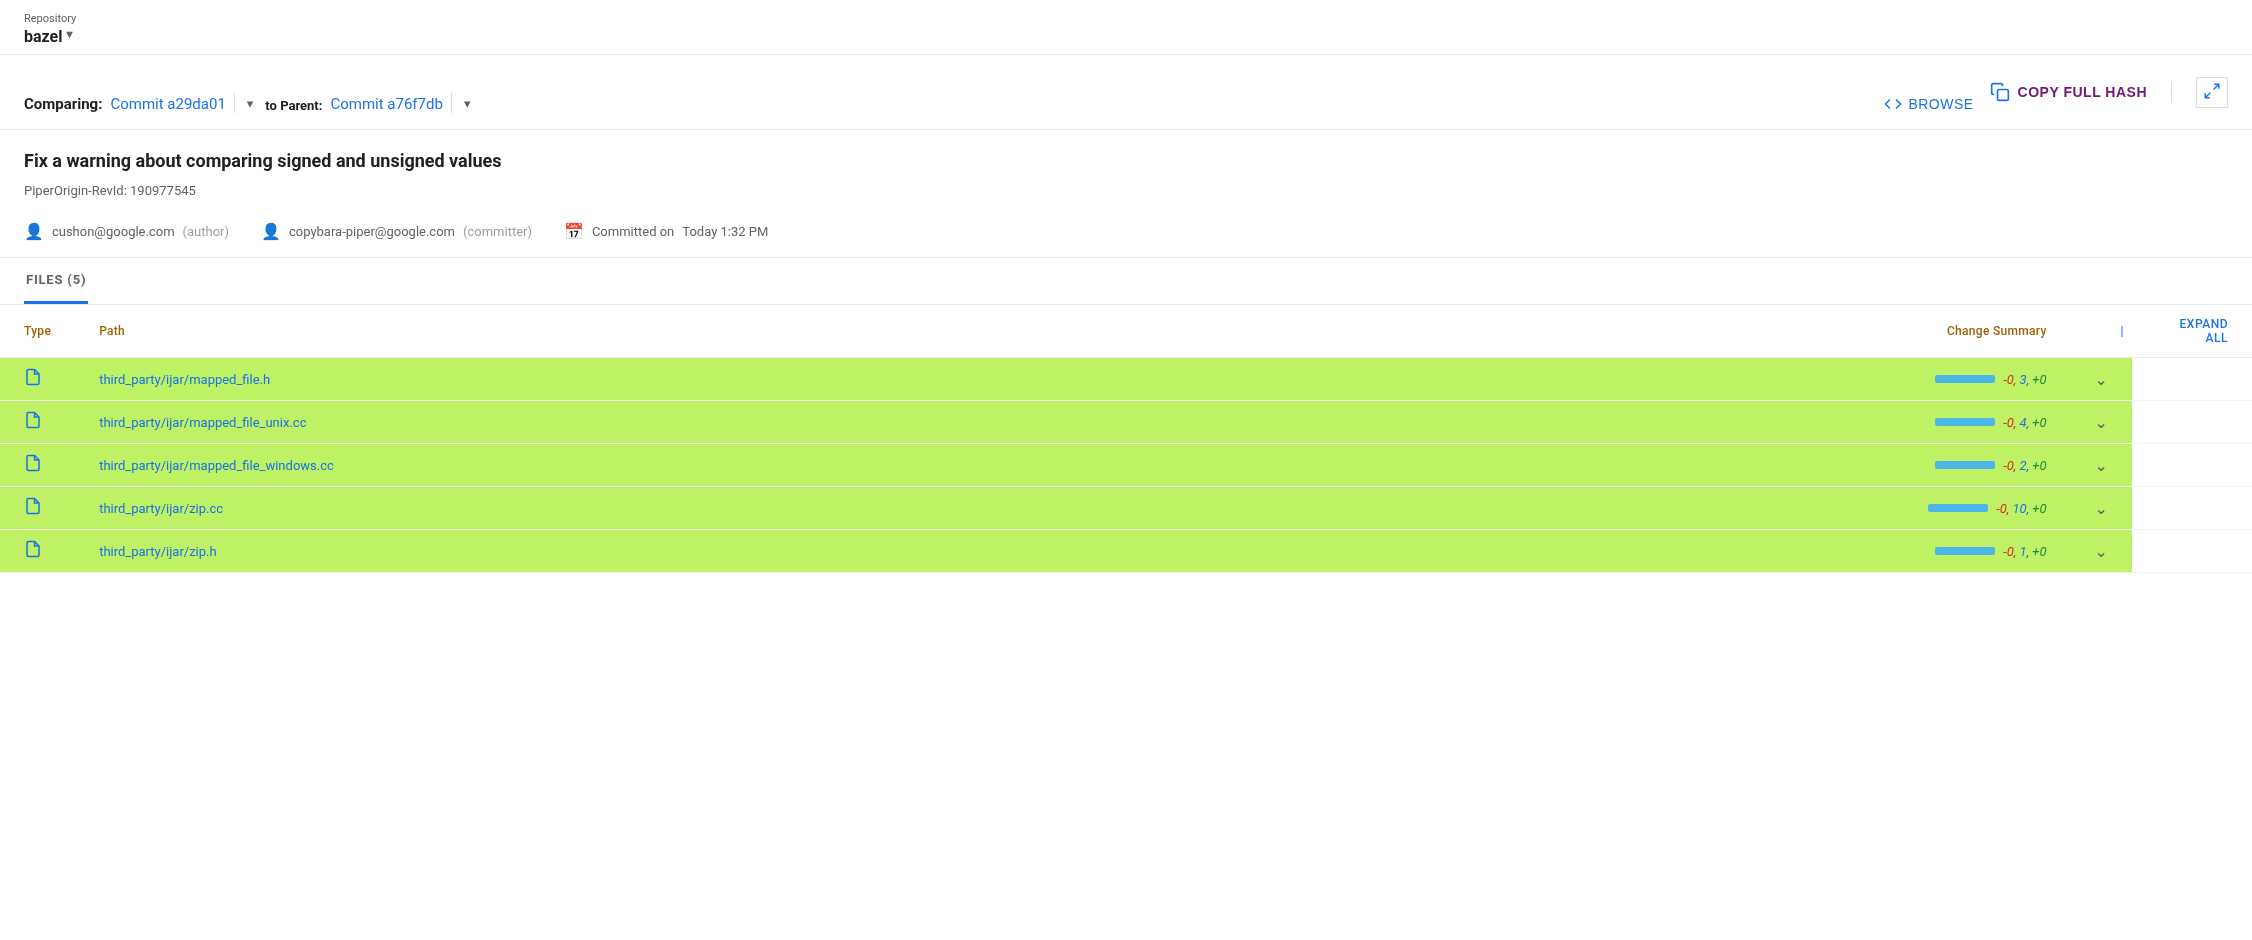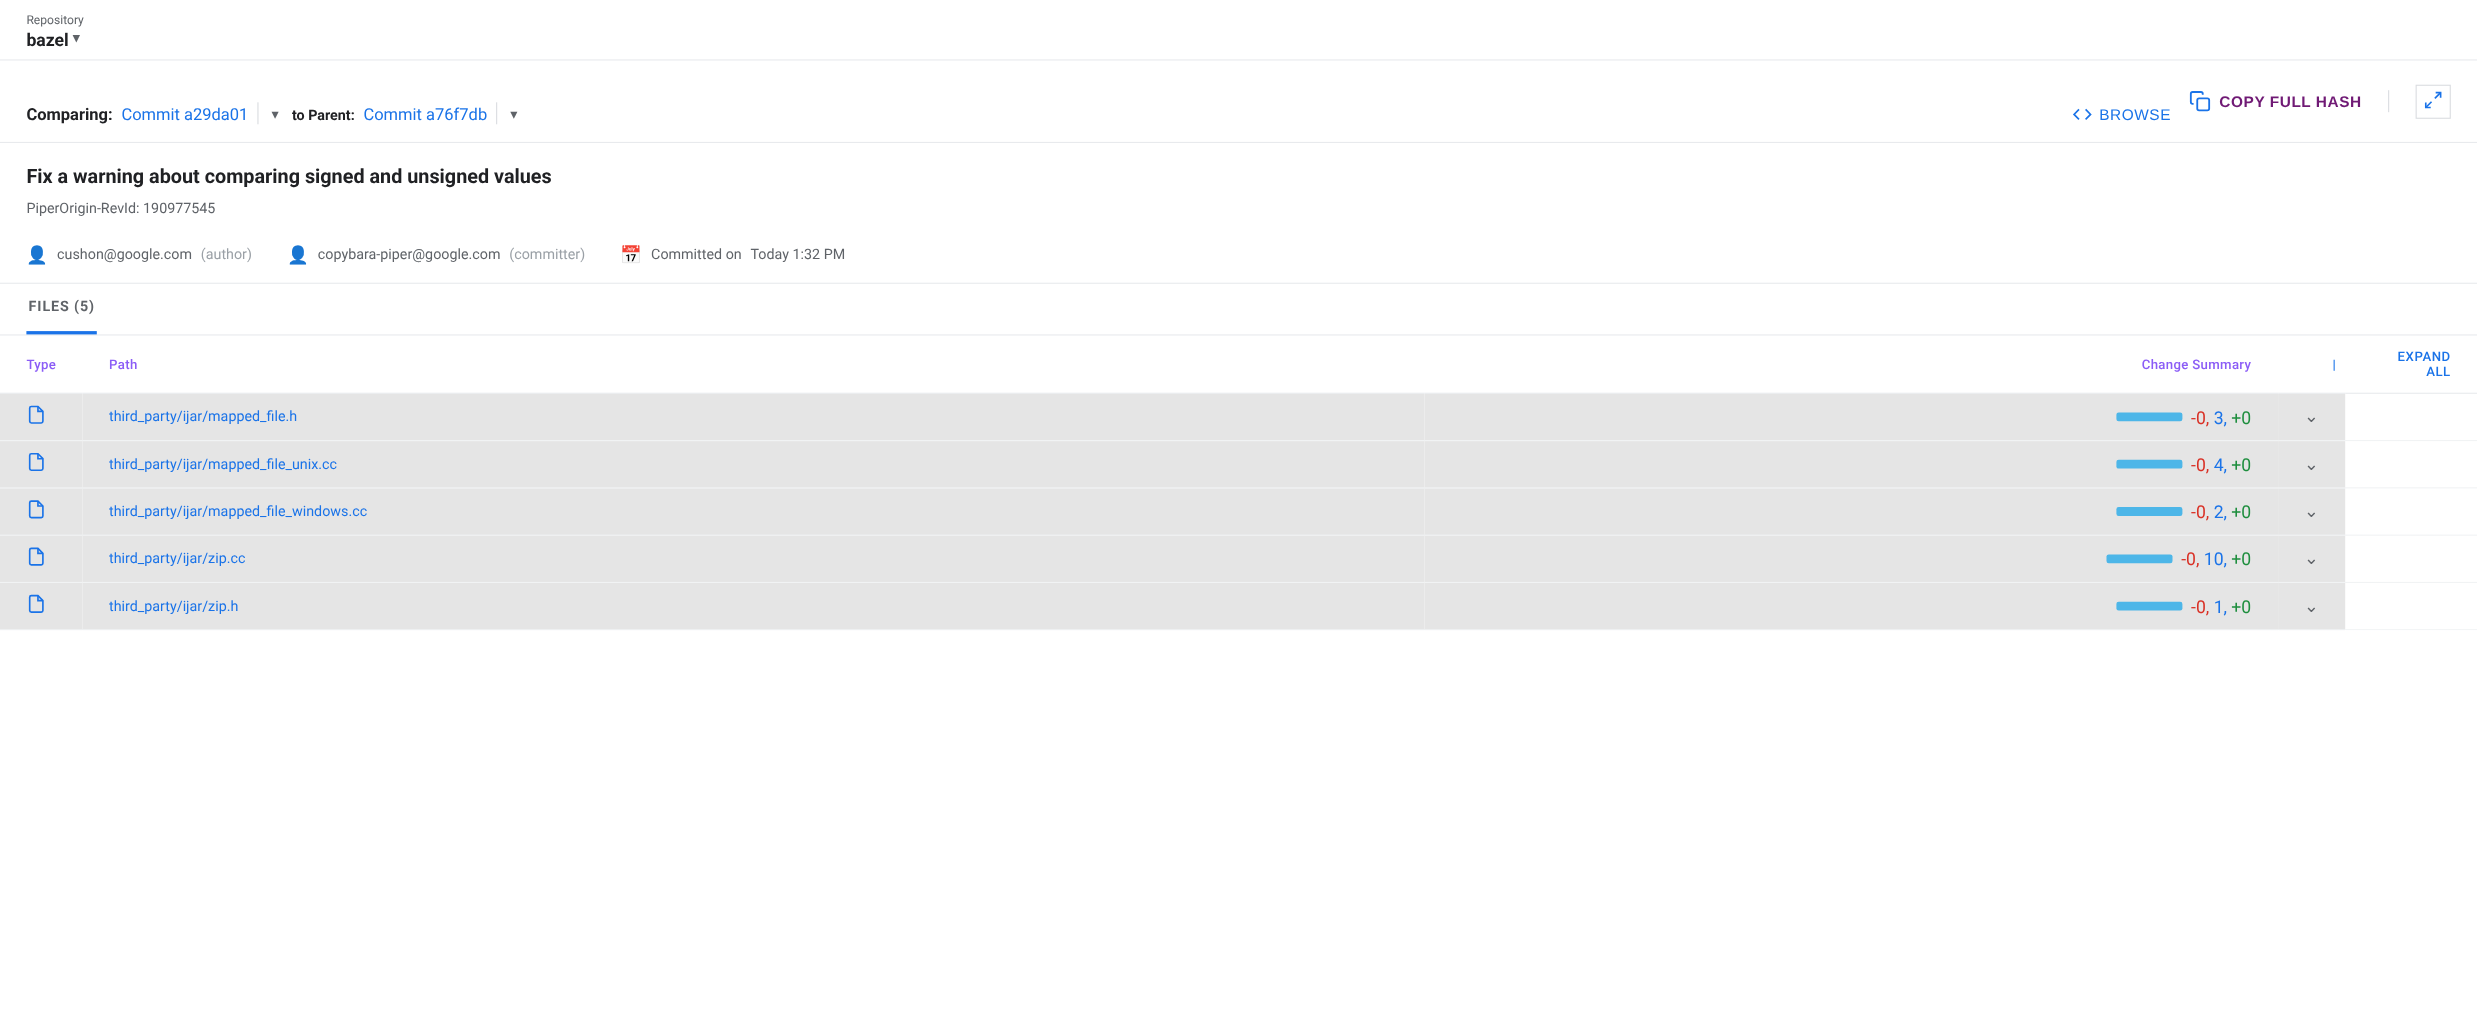--- a/index.html
+++ b/index.html
@@ -164,38 +164,38 @@
       border-collapse: collapse;
     }
     .files-table thead tr {
       border-bottom: 1px solid #e8eaed;
     }
     .files-table th {
       padding: 12px 24px;
       text-align: left;
       font-size: 12px;
       font-weight: 500;
-      color: #8b5cf6;
+      color: #a16207;
       letter-spacing: 0.3px;
     }
     .files-table th.change-summary {
       text-align: right;
     }
     .files-table th.expand-all {
       text-align: right;
       color: #1a73e8;
       font-size: 12px;
       font-weight: 500;
       letter-spacing: 0.5px;
       text-transform: uppercase;
       cursor: pointer;
     }
     .files-table tbody tr {
       border-bottom: 1px solid #f1f3f4;
-      background: #e5e5e5;
+      background: #bef264;
     }
     .files-table td {
       padding: 10px 24px;
       font-size: 13px;
     }
     .file-icon {
       color: #1a73e8;
       font-size: 16px;
     }
     .file-link {
@@ -214,22 +214,23 @@
       justify-content: flex-end;
     }
     .change-bar {
       width: 60px;
       height: 8px;
       background: #4db6e8;
       border-radius: 2px;
       display: inline-block;
     }
     .change-nums {
-      font-size: 16px;
-      color: #5f6368;
+      font-size: 13px;
+      color: #5f6368;
+      font-style: italic;
     }
     .change-nums .minus { color: #d93025; }
     .change-nums .plus { color: #1e8e3e; }
     .expand-row-btn {
       background: none;
       border: none;
       cursor: pointer;
       color: #5f6368;
       font-size: 16px;
       text-align: right;

